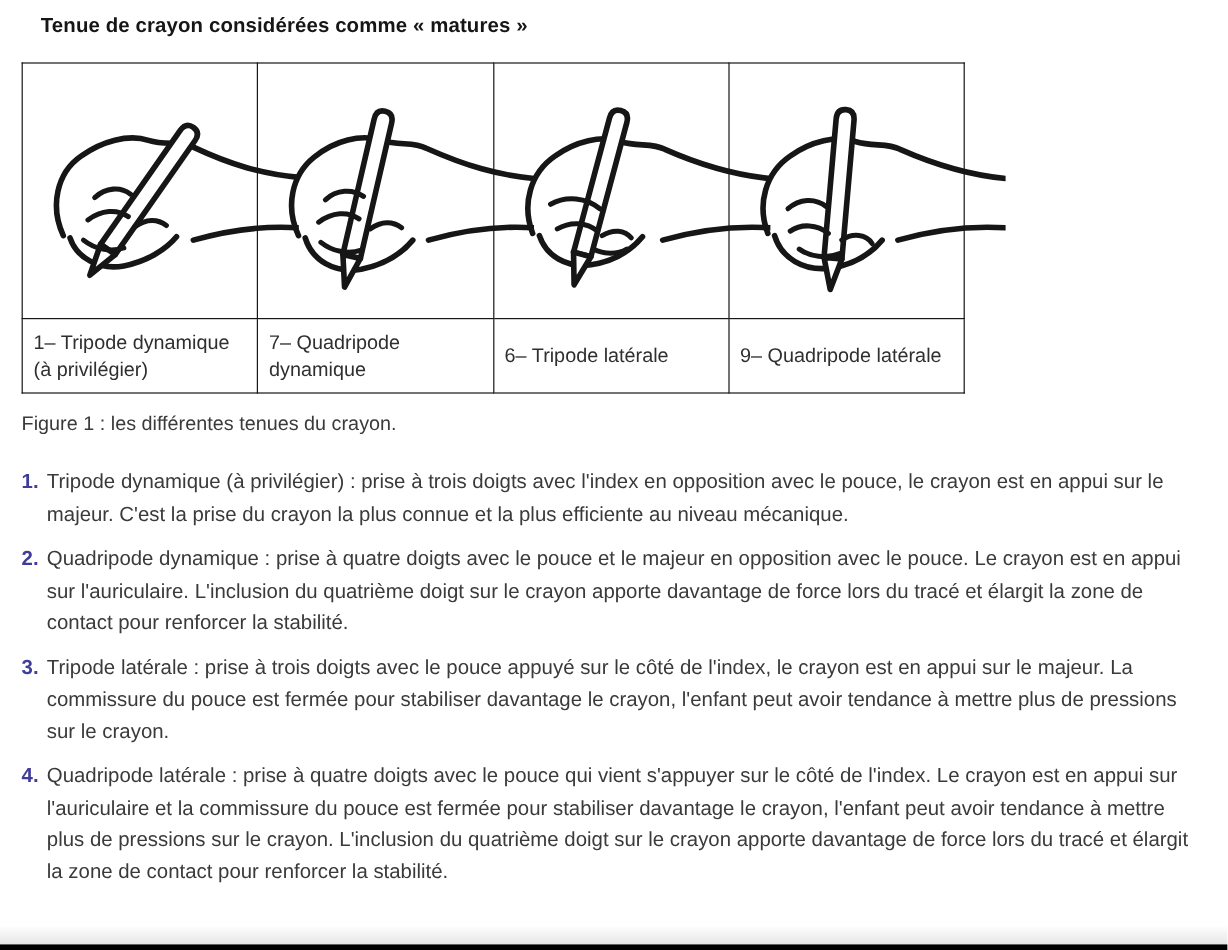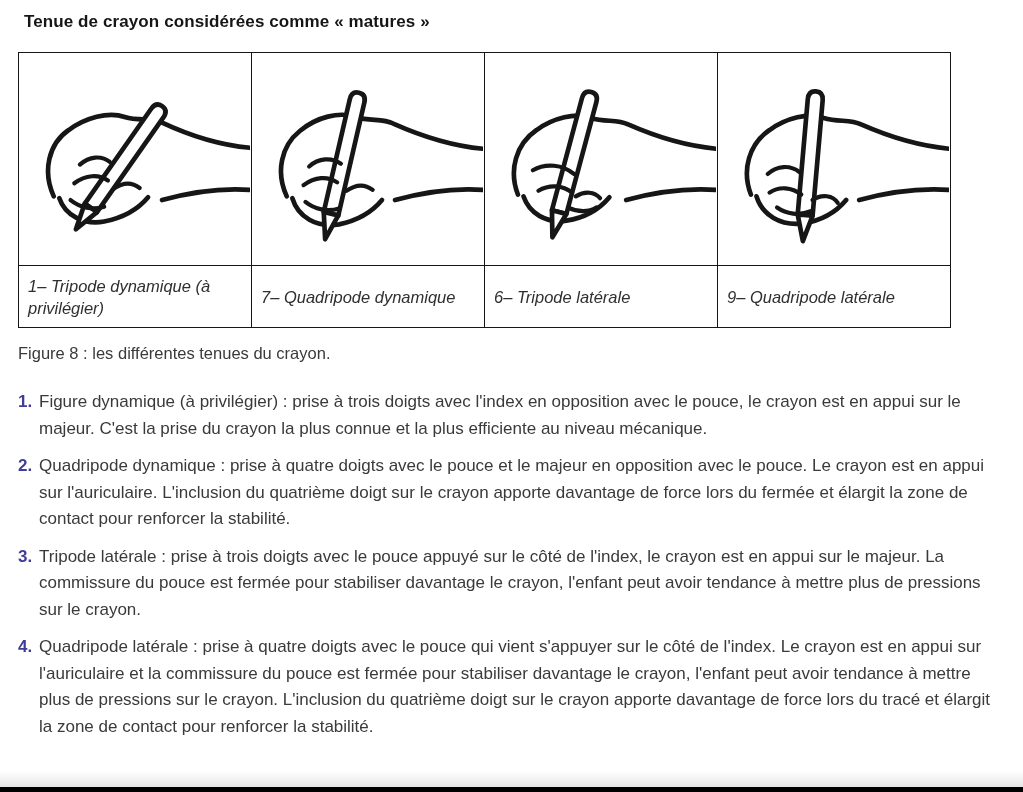--- a/index.html
+++ b/index.html
@@ -9,28 +9,27 @@
     color: #3a3a3a;
     position: relative;
   }
   .page { padding: 10px 18px 0 18px; }
 
   .doc-title {
     font-size: 17px;
     font-weight: 700;
     color: #161616;
     letter-spacing: .1px;
-    margin: 2px 0 20px 6px;
+    margin: 2px 0 20px 16px;
   }
 
   table.grip-table {
-    width: 933px;
+    width: 786px;
     border-collapse: collapse;
     table-layout: fixed;
-    font-style: italic;
   }
   table.grip-table td {
     border: 1.5px solid #161616;
     background: #fff;
   }
   td.illu-cell {
     height: 213px;
     padding: 0;
     vertical-align: middle;
     text-align: center;
@@ -179,30 +178,30 @@
         </tr>
       <tr id="cap-row">
           <td class="cap-cell">1– Tripode dynamique (à privilégier)</td>
           <td class="cap-cell">7– Quadripode dynamique</td>
           <td class="cap-cell">6– Tripode latérale</td>
           <td class="cap-cell">9– Quadripode latérale</td>
         </tr>
     </tbody>
   </table>
 
-  <p class="figure-caption">Figure 8 : les différentes tenues du crayon.</p>
+  <p class="figure-caption">Figure 1 : les différentes tenues du crayon.</p>
 
   <ol class="grip-list" id="grip-list">
       <li>
         <span class="num" style="color: rgb(64, 61, 153);">1.</span>
-        <span class="txt">Figure dynamique (à privilégier) : prise à trois doigts avec l'index en opposition avec le pouce, le crayon est en appui sur le majeur. C'est la prise du crayon la plus connue et la plus efficiente au niveau mécanique.</span>
+        <span class="txt">Tripode dynamique (à privilégier) : prise à trois doigts avec l'index en opposition avec le pouce, le crayon est en appui sur le majeur. C'est la prise du crayon la plus connue et la plus efficiente au niveau mécanique.</span>
       </li>
       <li>
         <span class="num" style="color: rgb(64, 61, 153);">2.</span>
-        <span class="txt">Quadripode dynamique : prise à quatre doigts avec le pouce et le majeur en opposition avec le pouce. Le crayon est en appui sur l'auriculaire. L'inclusion du quatrième doigt sur le crayon apporte davantage de force lors du fermée et élargit la zone de contact pour renforcer la stabilité.</span>
+        <span class="txt">Quadripode dynamique : prise à quatre doigts avec le pouce et le majeur en opposition avec le pouce. Le crayon est en appui sur l'auriculaire. L'inclusion du quatrième doigt sur le crayon apporte davantage de force lors du tracé et élargit la zone de contact pour renforcer la stabilité.</span>
       </li>
       <li>
         <span class="num" style="color: rgb(64, 61, 153);">3.</span>
         <span class="txt">Tripode latérale : prise à trois doigts avec le pouce appuyé sur le côté de l'index, le crayon est en appui sur le majeur. La commissure du pouce est fermée pour stabiliser davantage le crayon, l'enfant peut avoir tendance à mettre plus de pressions sur le crayon.</span>
       </li>
       <li>
         <span class="num" style="color: rgb(64, 61, 153);">4.</span>
         <span class="txt">Quadripode latérale : prise à quatre doigts avec le pouce qui vient s'appuyer sur le côté de l'index. Le crayon est en appui sur l'auriculaire et la commissure du pouce est fermée pour stabiliser davantage le crayon, l'enfant peut avoir tendance à mettre plus de pressions sur le crayon. L'inclusion du quatrième doigt sur le crayon apporte davantage de force lors du tracé et élargit la zone de contact pour renforcer la stabilité.</span>
       </li>
     </ol>

